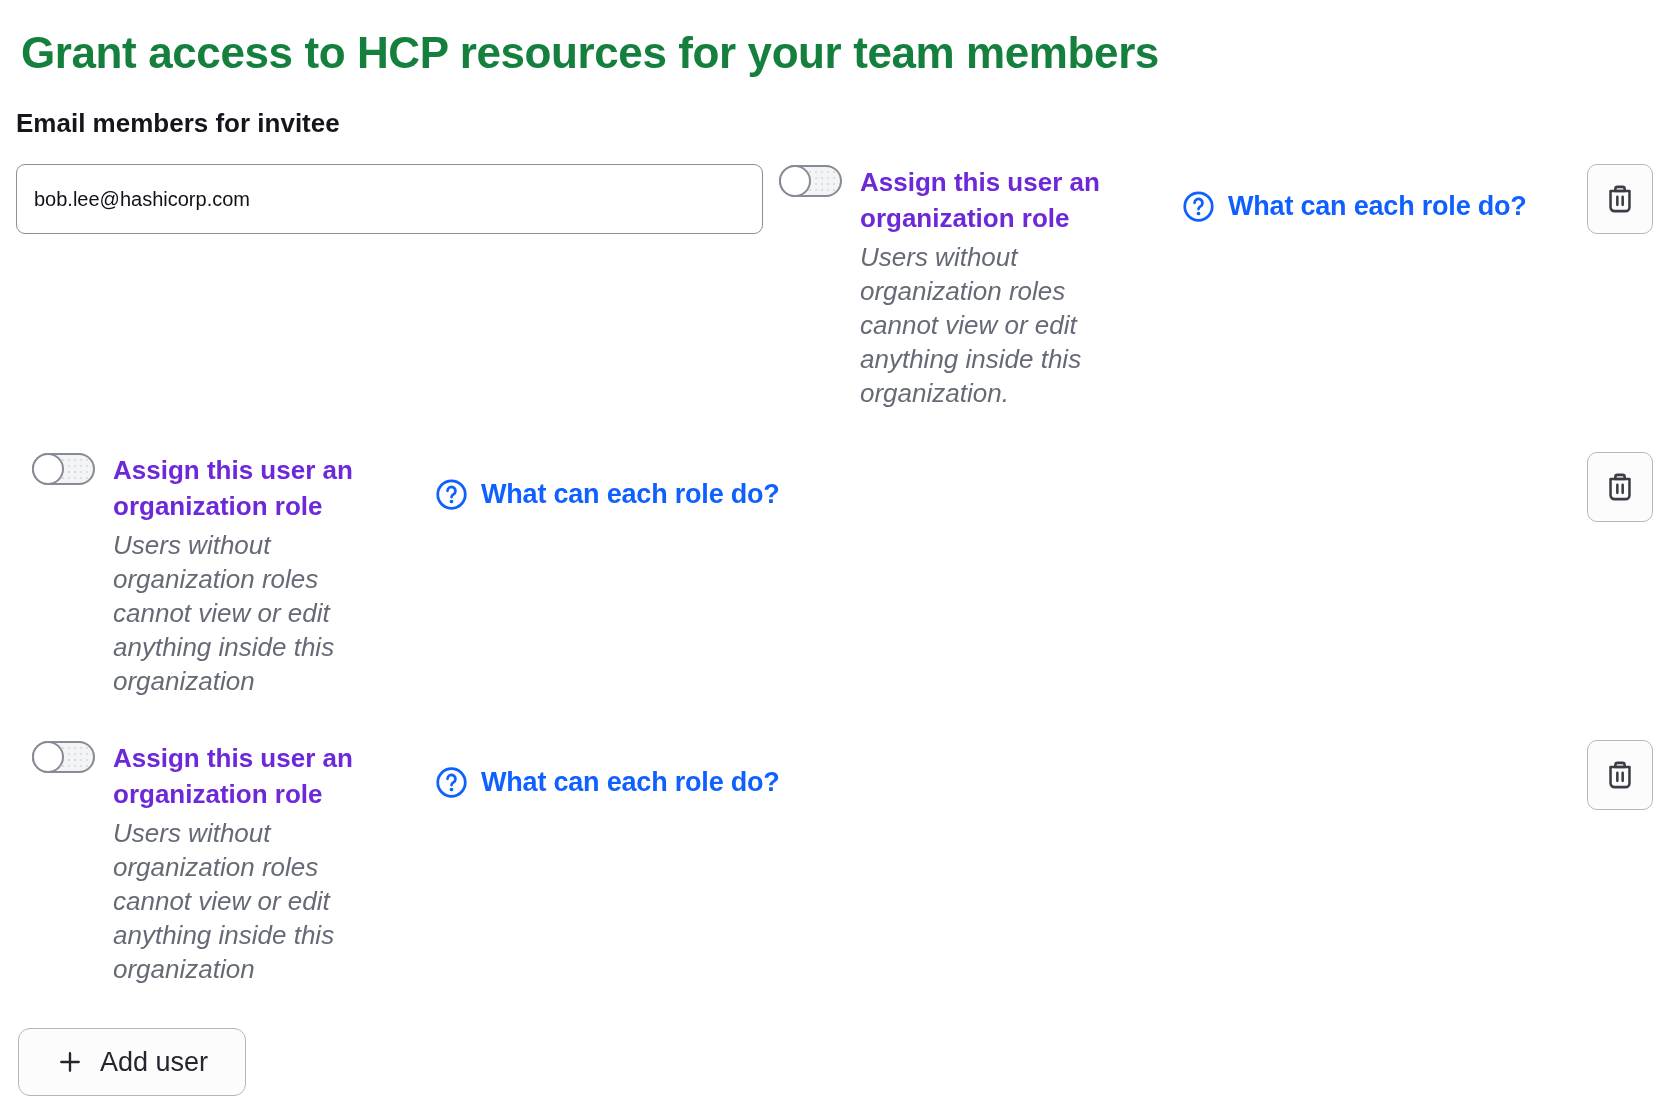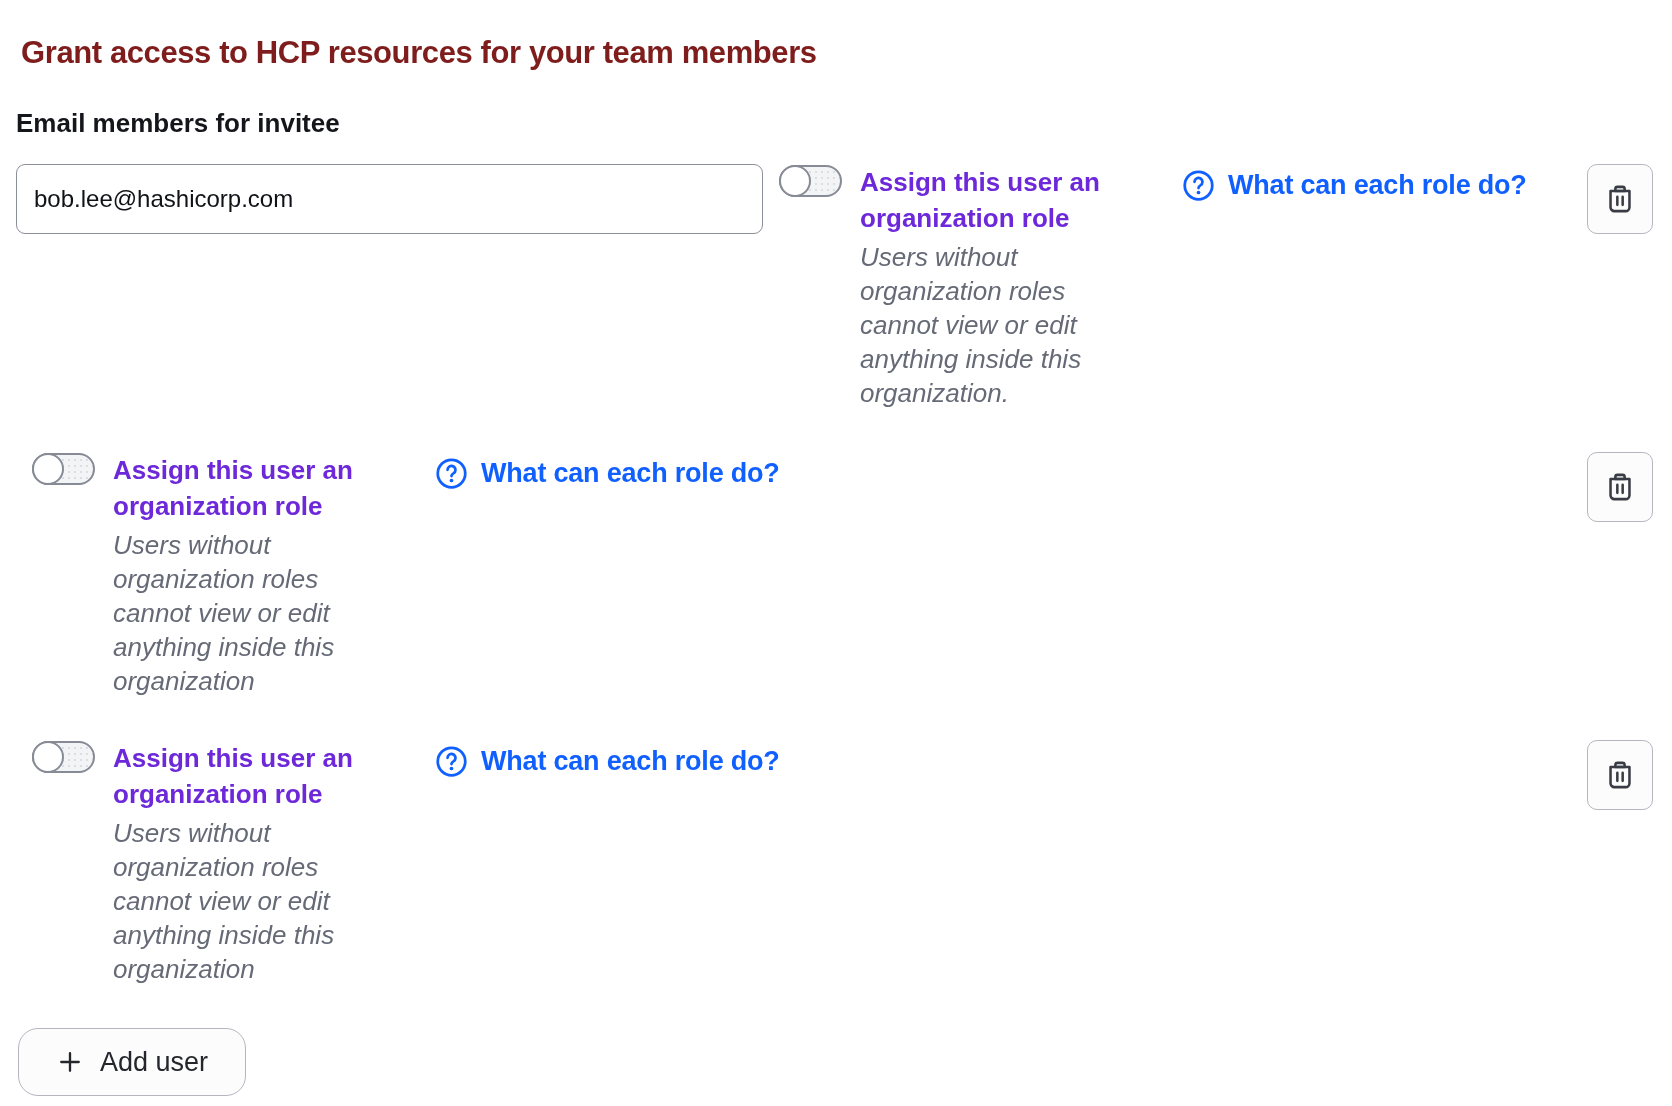--- a/index.html
+++ b/index.html
@@ -13,25 +13,25 @@
     font-family: "Liberation Sans", "DejaVu Sans", sans-serif;
     color: #101217;
   }
   .container {
     width: 1672px;
     height: 1106px;
     padding: 16px 19px 0 16px;
   }
   .title {
     margin: 16px 0 0 5px;
-    font-size: 31px;
+    font-size: 44px;
     line-height: 42px;
     font-weight: 700;
     letter-spacing: -0.4px;
-    color: #7f1d1d;
+    color: #15803d;
   }
   .field-label {
     margin-top: 33px;
     font-size: 26px;
     line-height: 32px;
     font-weight: 700;
     color: #14161b;
   }
   .rows { margin-top: 25px; }
   .invite-row {
@@ -41,21 +41,21 @@
   }
   .email-input {
     flex: none;
     width: 747px;
     height: 70px;
     border: 1.5px solid #8b8f99;
     border-radius: 9px;
     background: #ffffff;
     padding: 0 17px;
     font-family: "Liberation Sans", "DejaVu Sans", sans-serif;
-    font-size: 24px;
+    font-size: 20px;
     color: #101217;
     outline: none;
   }
   .toggle {
     flex: none;
     margin-left: 16px;
     margin-top: 1px;
     position: relative;
     width: 63px;
     height: 32px;
@@ -91,21 +91,21 @@
     margin-top: 4px;
     font-size: 26px;
     line-height: 34px;
     font-weight: 400;
     color: #656a76;
     font-style: italic;
   }
   .help-link {
     flex: none;
     margin-left: 50px;
-    margin-top: 5px;
+    margin-top: 26px;
     display: flex;
     align-items: center;
     gap: 13px;
     color: #1060ff;
     text-decoration: none;
     cursor: pointer;
   }
   .help-link svg { width: 33px; height: 33px; display: block; }
   .help-link-label {
     font-size: 27px;
@@ -125,21 +125,21 @@
     justify-content: center;
     cursor: pointer;
     padding: 0;
   }
   .icon-button svg { width: 32px; height: 34px; display: block; }
   .add-user-btn {
     margin: 0 0 0 2px;
     width: 228px;
     height: 68px;
     border: 1.5px solid #b4b7bf;
-    border-radius: 20px;
+    border-radius: 12px;
     background: #fcfcfd;
     display: flex;
     align-items: center;
     justify-content: center;
     gap: 16px;
     font-family: "Liberation Sans", "DejaVu Sans", sans-serif;
     font-size: 27px;
     font-weight: 500;
     color: #24262c;
     cursor: pointer;

